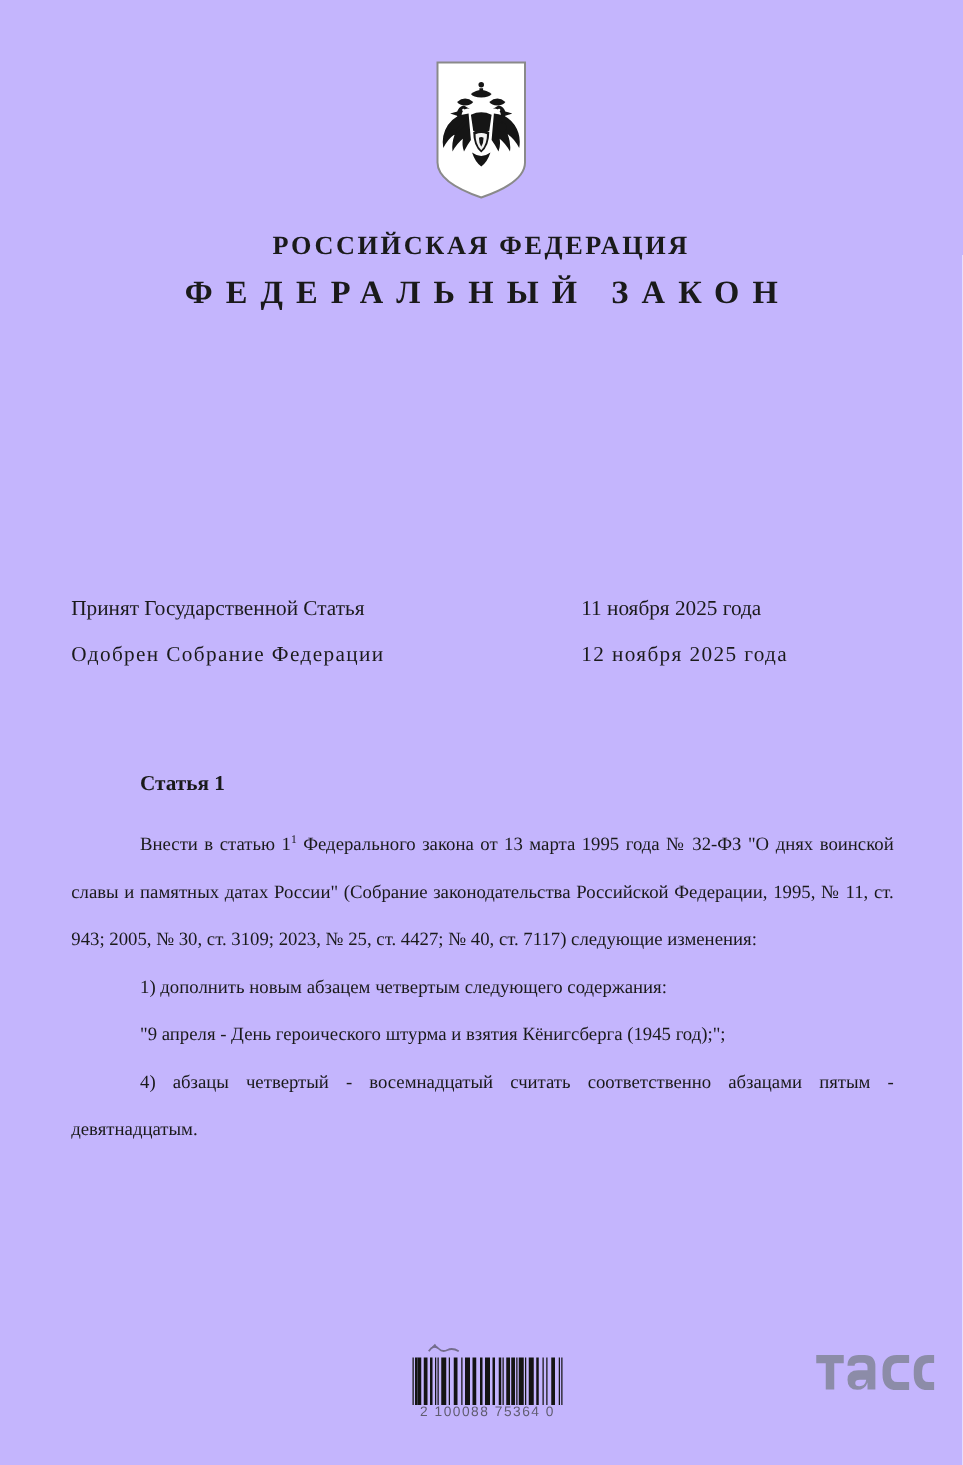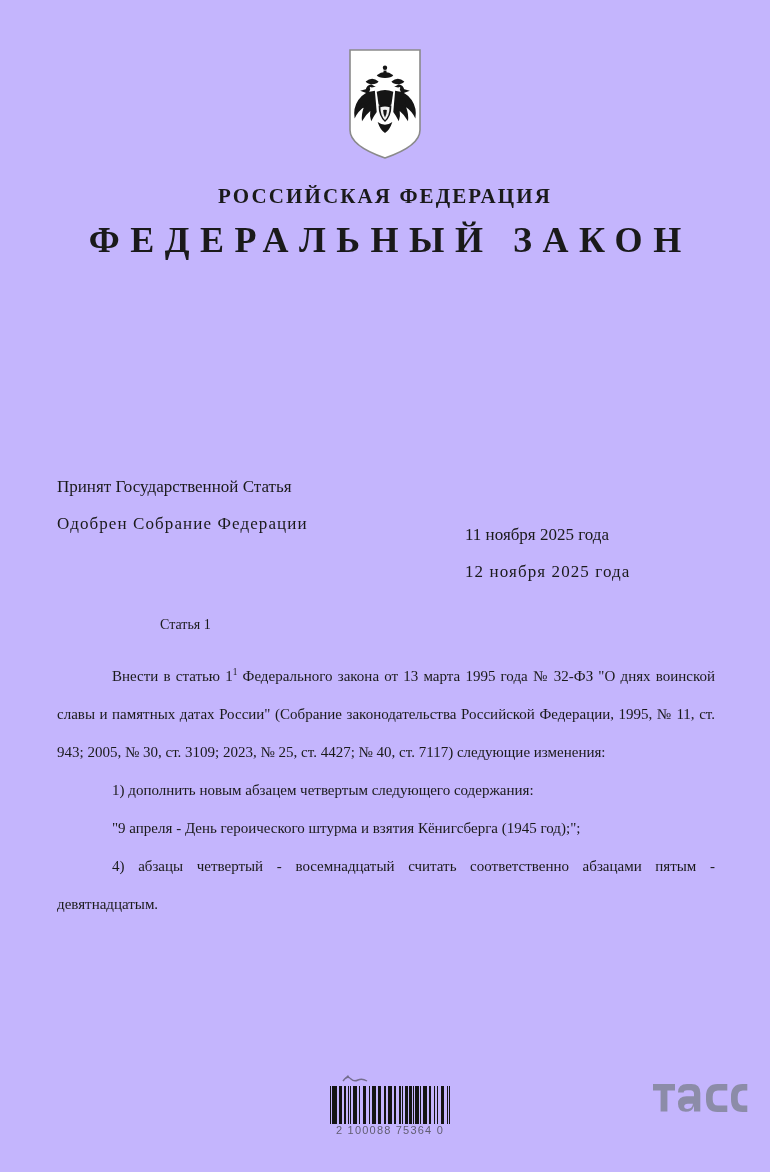--- a/index.html
+++ b/index.html
@@ -48,21 +48,21 @@
     font-size: 21px;
     font-weight: bold;
     letter-spacing: 2.1px;
     font-family: "Liberation Serif", "DejaVu Serif", serif;
   }
   .hdr-law {
     position: absolute;
     top: 219px;
     left: 0; right: 0;
     text-align: center;
-    font-size: 36px;
+    font-size: 26px;
     font-weight: bold;
     letter-spacing: 10.5px;
     text-indent: 10.5px;
     font-family: "Liberation Serif", "DejaVu Serif", serif;
   }
 
   
   .doc-title {
     position: absolute;
     top: 356px;
@@ -82,33 +82,32 @@
 
   
   .adopt-row {
     position: absolute;
     left: 57px;
     width: 658px;
     font-size: 17px;
     font-family: "Liberation Serif", "DejaVu Serif", serif;
   }
   .adopt-row .lbl { position: absolute; left: 0; top: 0; white-space: nowrap; }
-  .adopt-row .dt  { position: absolute; left: 408px; top: 0; white-space: nowrap; margin-top: 48px; }
+  .adopt-row .dt  { position: absolute; left: 408px; top: 0; white-space: nowrap; }
   #adopt-duma { top: 477px; }
   #adopt-council { top: 514px; letter-spacing: 1.1px; }
 
   
   .article-head {
     position: absolute;
     top: 617px;
     left: 112px;
-    font-size: 14px;
-    font-weight: normal;
-    font-family: "Liberation Serif", "DejaVu Serif", serif;
-    margin-left: 48px;
+    font-size: 17px;
+    font-weight: bold;
+    font-family: "Liberation Serif", "DejaVu Serif", serif;
   }
 
   
   .body-block {
     position: absolute;
     top: 657px;
     left: 57px;
     width: 658px;
     font-size: 15px;
     font-family: "Liberation Serif", "DejaVu Serif", serif;

